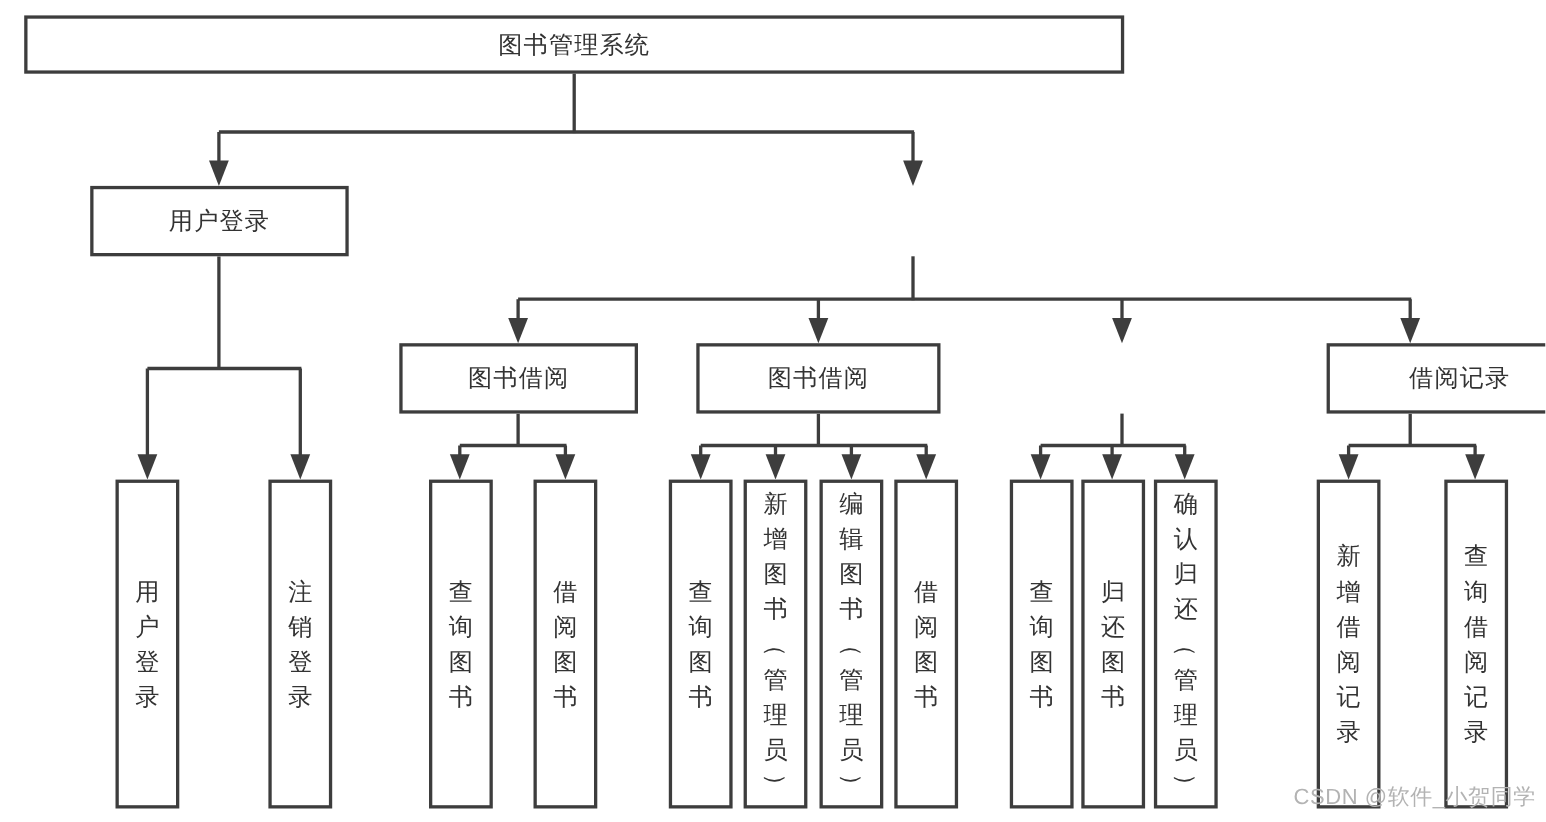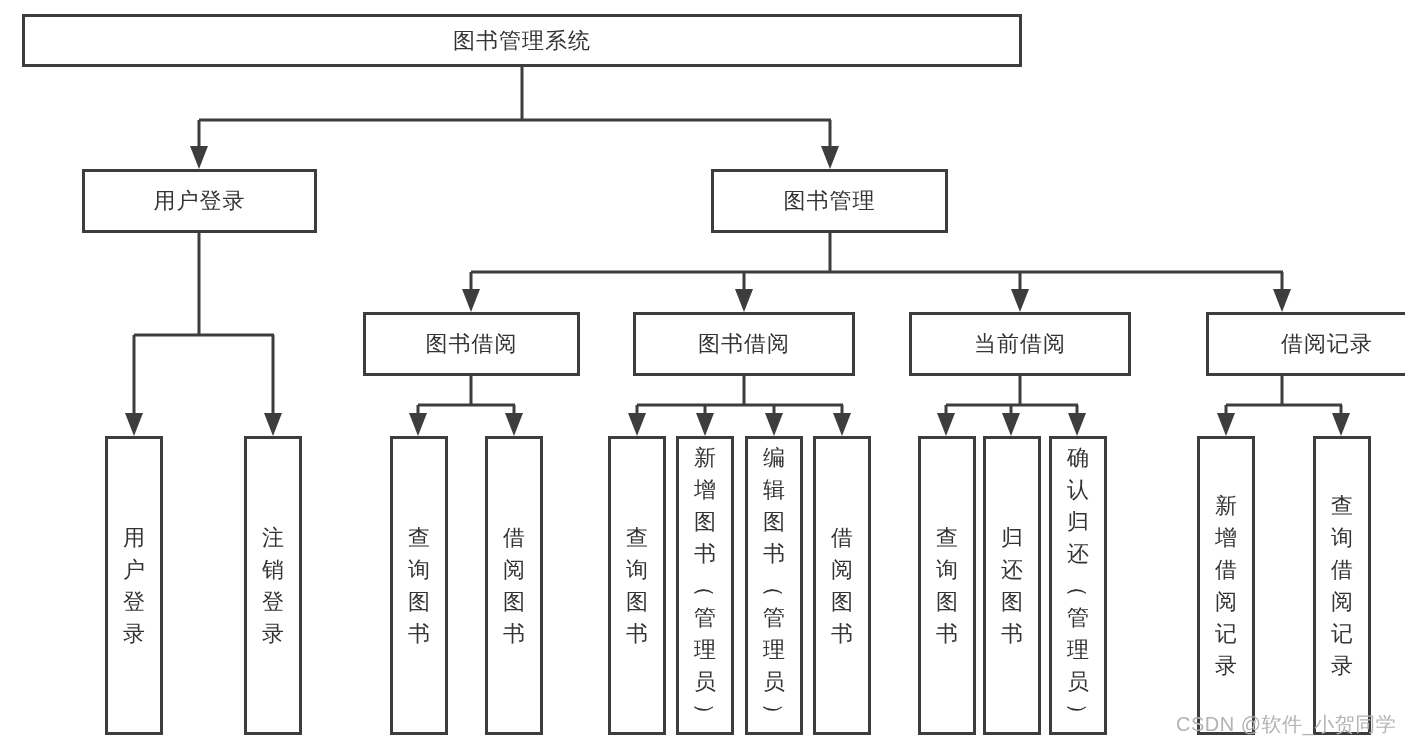--- a/index.html
+++ b/index.html
@@ -90,25 +90,23 @@
       <line x1="1226" y1="405" x2="1342" y2="405"></line>
       <line x1="1226" y1="405" x2="1226" y2="420"></line>
       <polygon points="1226,436 1217,413 1235,413"></polygon>
       <line x1="1341" y1="405" x2="1341" y2="420"></line>
       <polygon points="1341,436 1332,413 1350,413"></polygon>
     </svg>
 
   <div class="box" style="left:82px;top:169px;width:235px;height:64px;">用户登录</div>
 
   <div class="box" style="left:22px;top:14px;width:1000px;height:53px;">图书管理系统</div>
-  <div class="box" style="left:711px;top:169px;width:237px;height:64px;">图书管理</div>
 
   <div class="box" style="left:363px;top:312px;width:217px;height:64px;">图书借阅</div>
   <div class="box" style="left:633px;top:312px;width:222px;height:64px;text-align:right;">图书借阅</div>
-  <div class="box" style="left:909px;top:312px;width:222px;height:64px;">当前借阅</div>
   <div class="box" style="left:1206px;top:312px;width:242px;height:64px;">借阅记录</div>
 
   <div class="box leaf" style="left:105px;">
       <span class="vchar">用</span>
       <span class="vchar">户</span>
       <span class="vchar">登</span>
       <span class="vchar">录</span>
     </div>
   <div class="box leaf" style="left:244px;">
       <span class="vchar">注</span>

